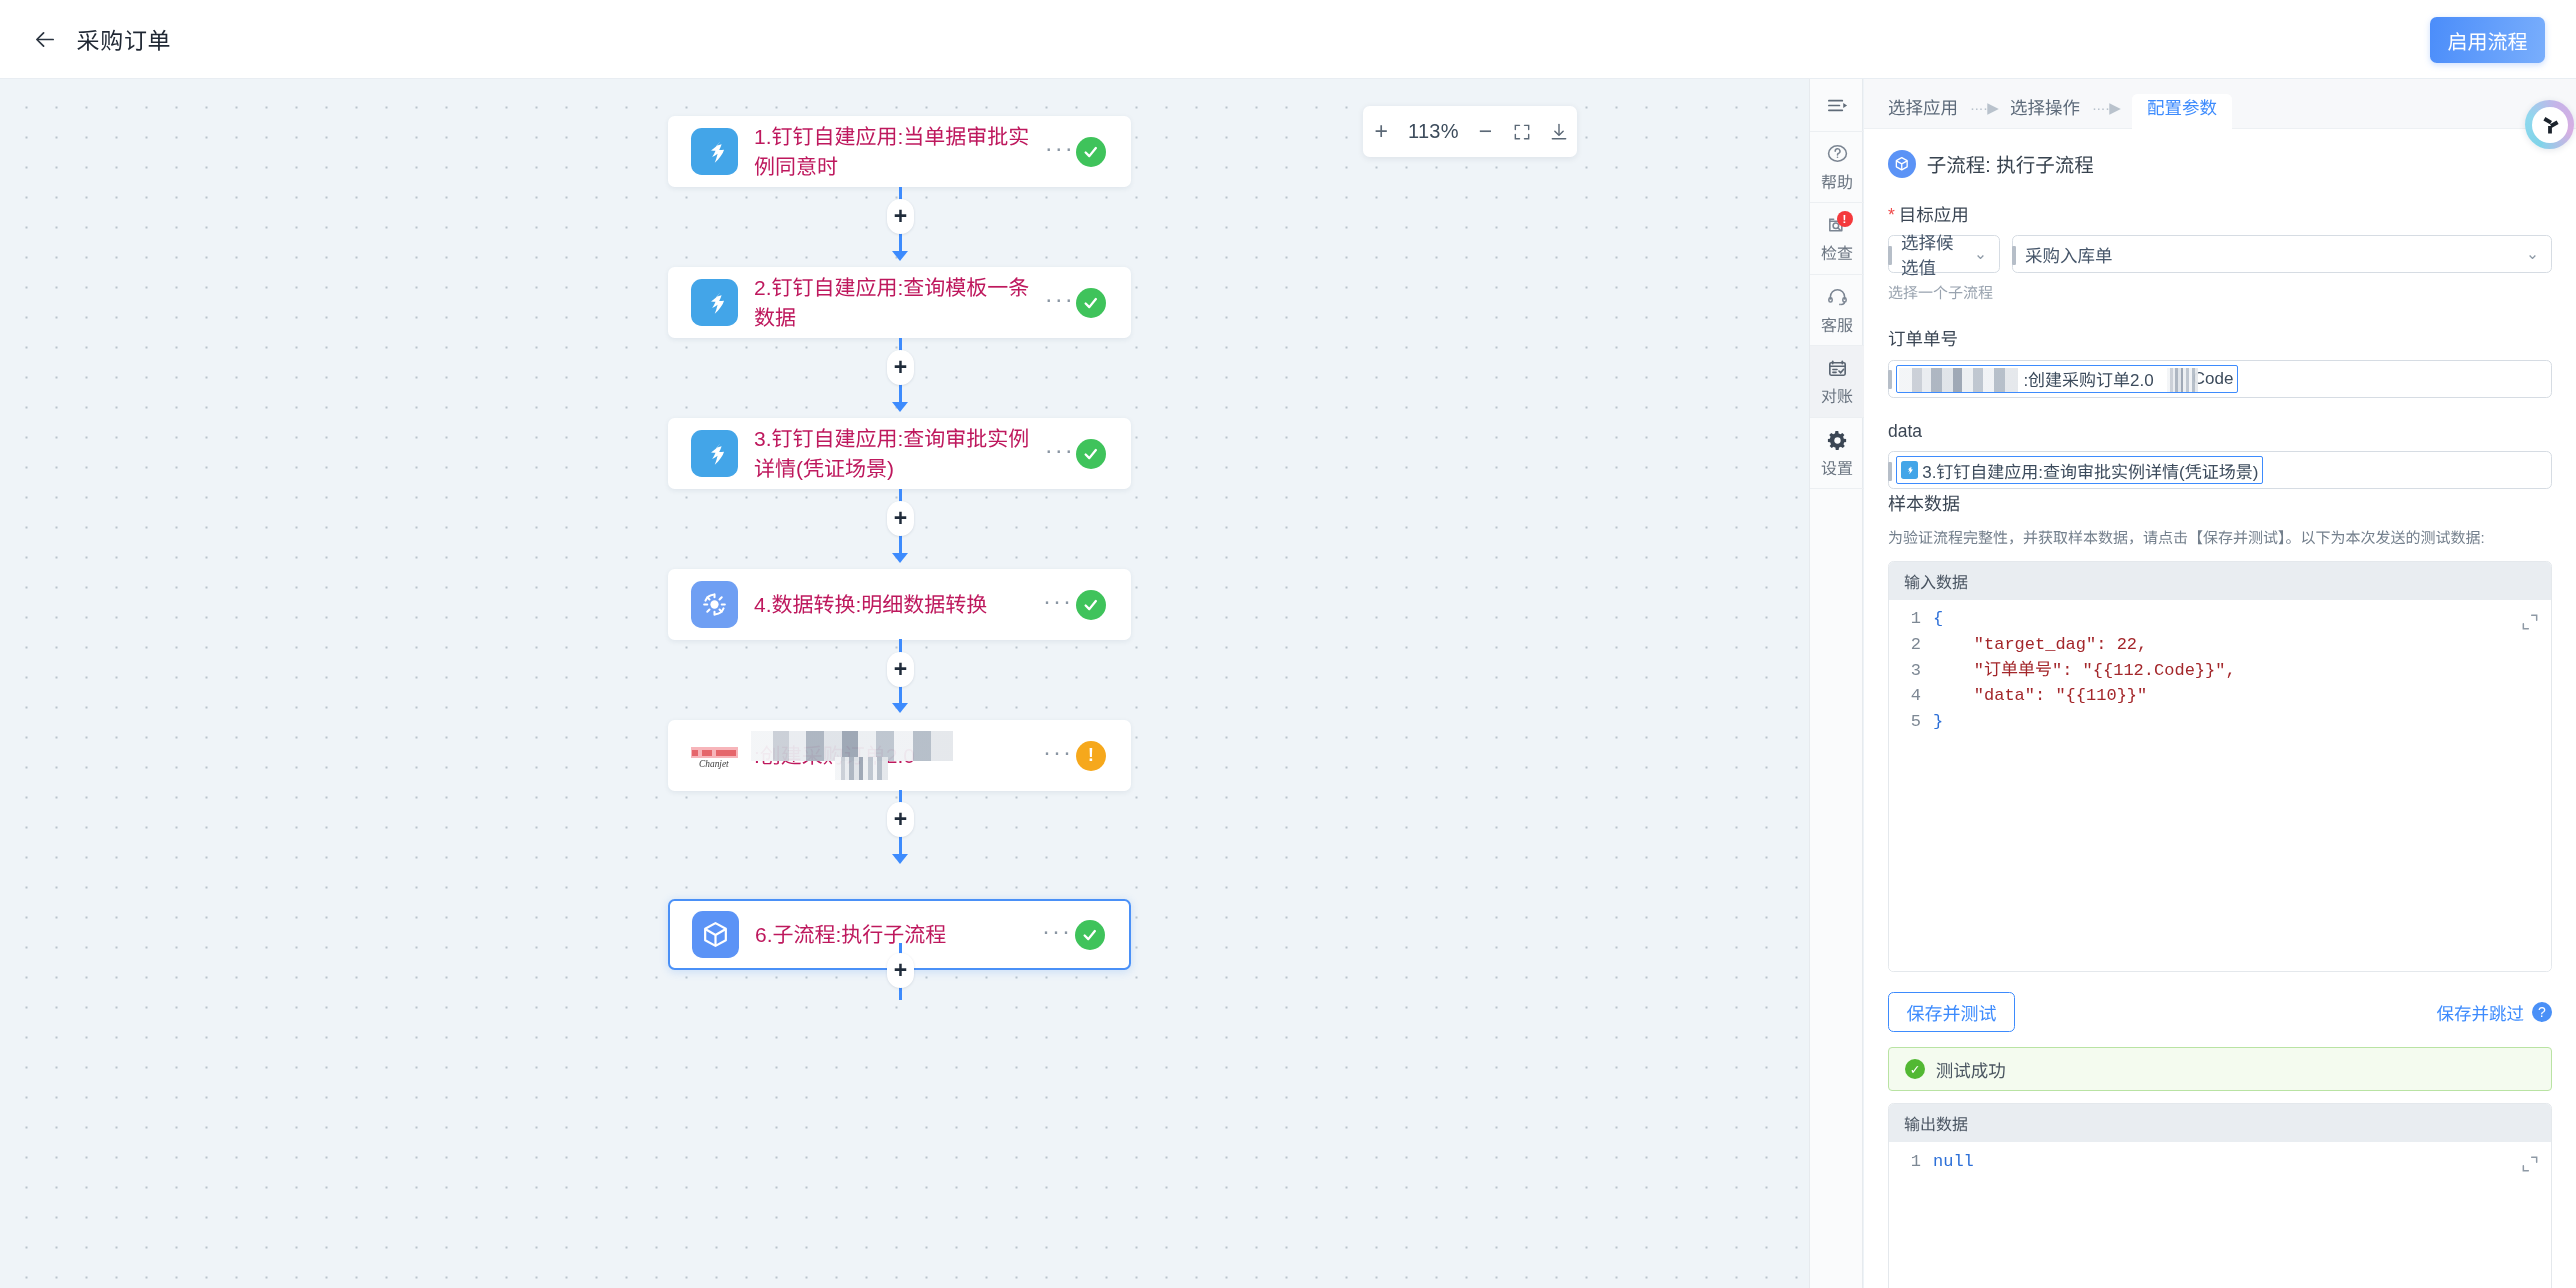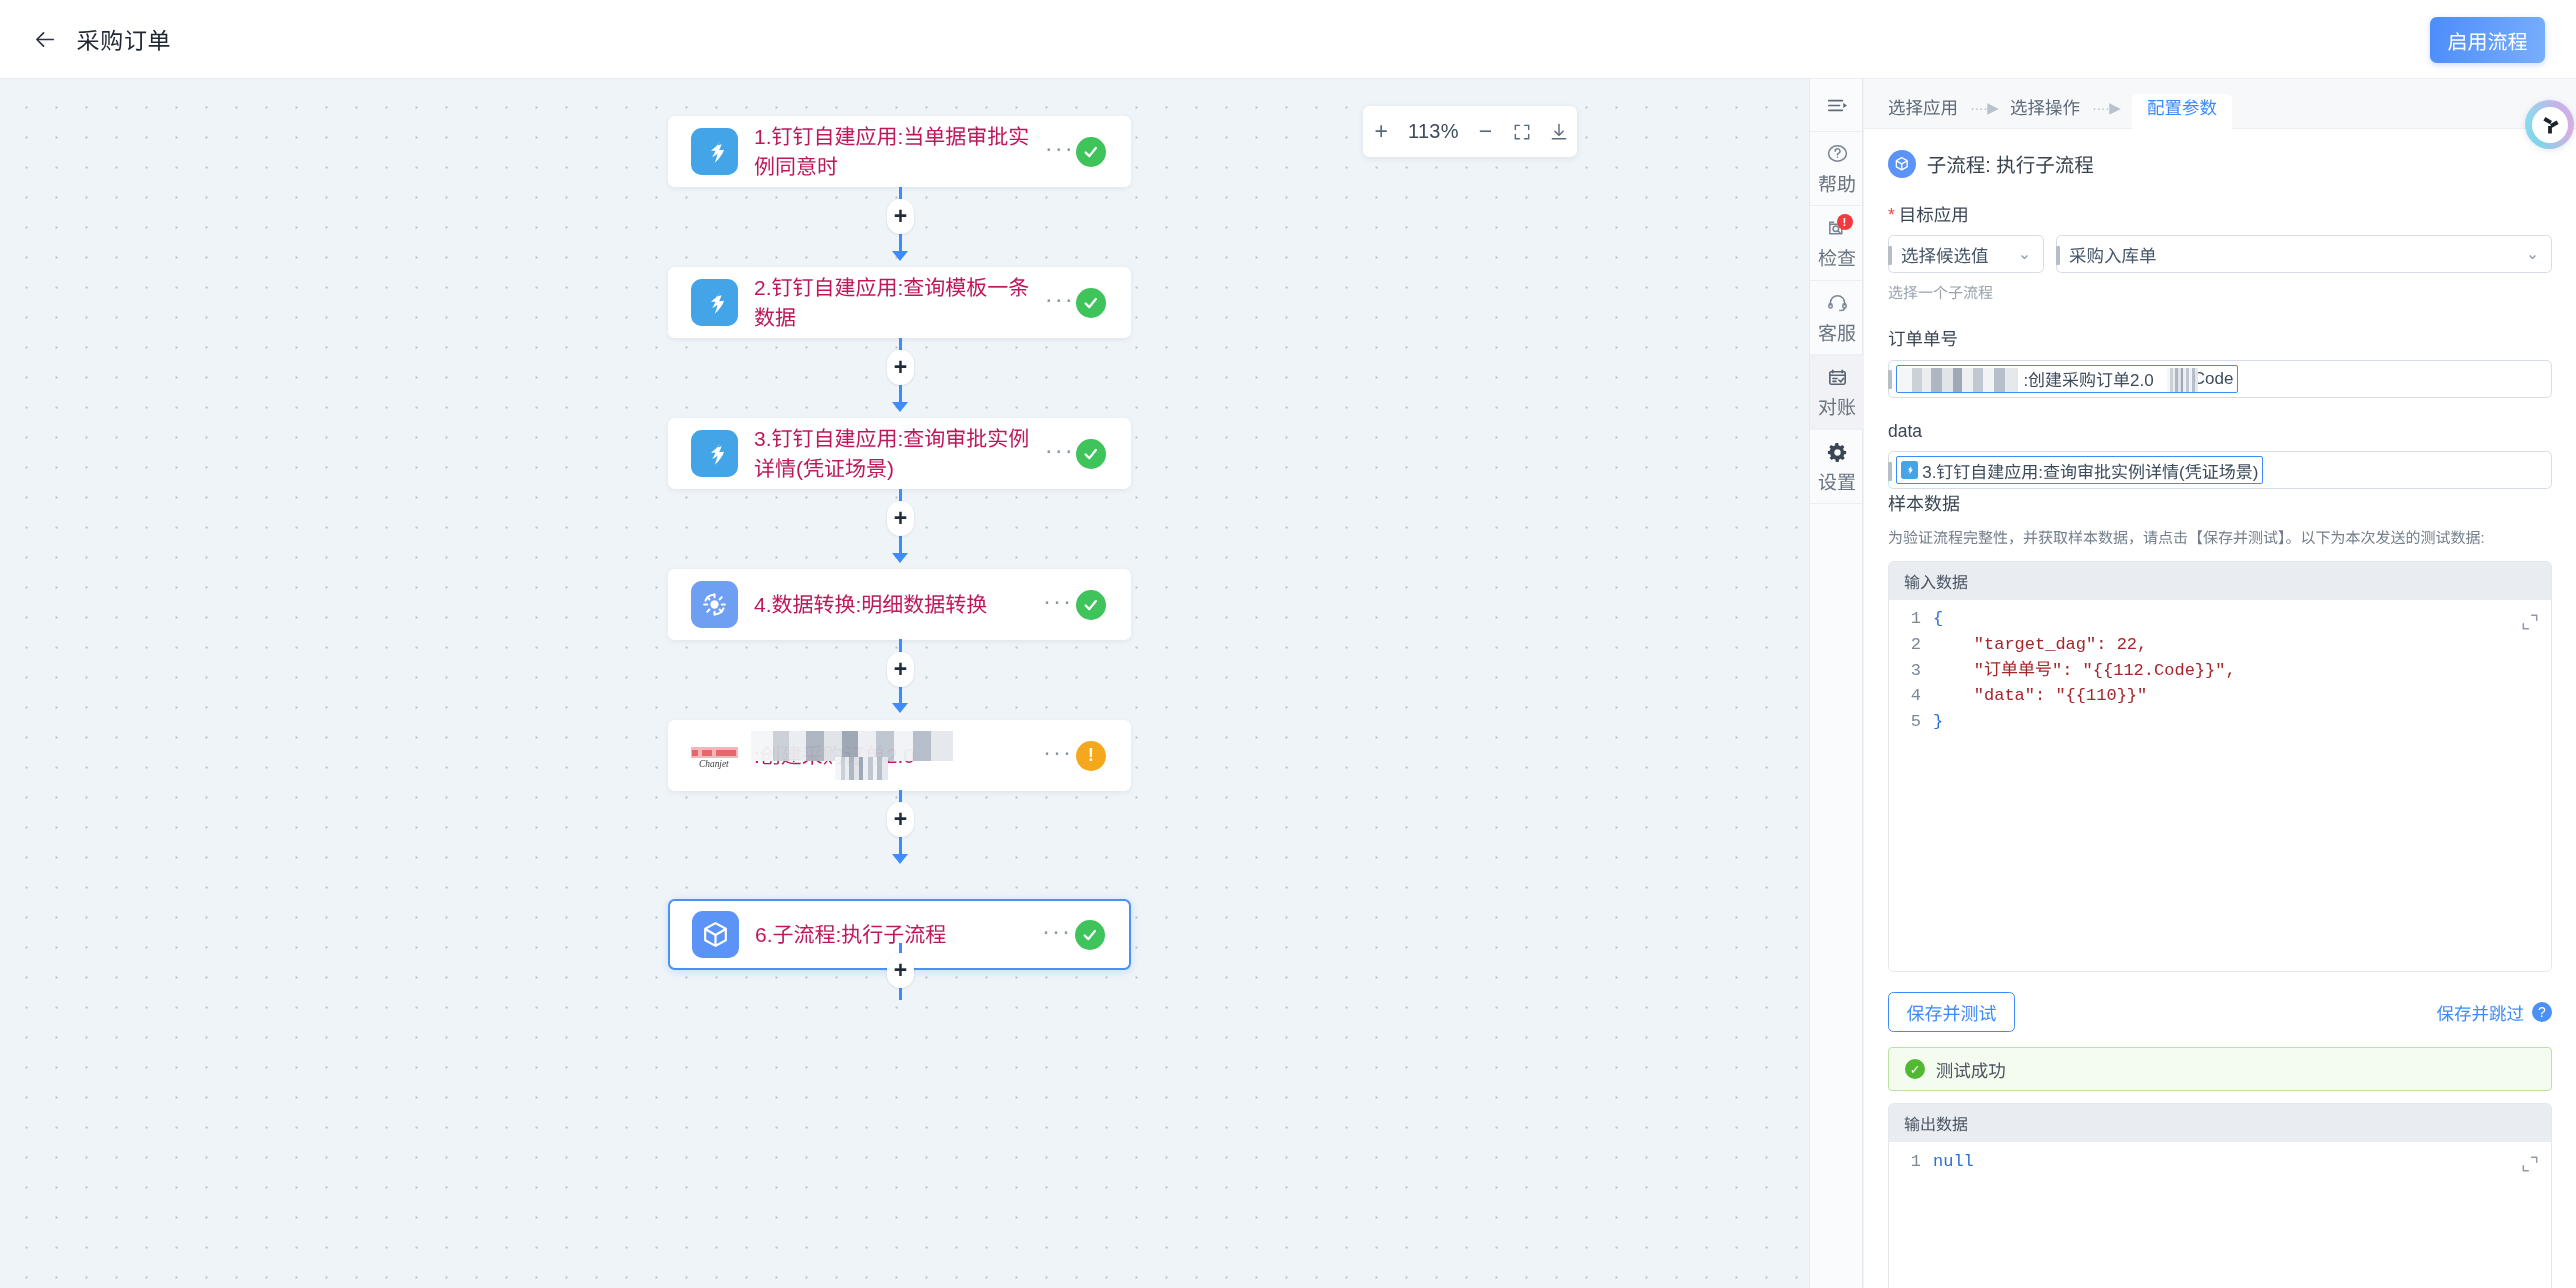--- a/index.html
+++ b/index.html
@@ -139,21 +139,21 @@
     background: #fafbfc; border-left: 0.7px solid #e6eaee; border-right: 0.7px solid #e6eaee;
     z-index: 12;
   }
   .rail-item {
     width: 54px; padding: 10.8px 0 9.4px; cursor: pointer;
     display: flex; flex-direction: column; align-items: center; gap: 3.4px;
     border-bottom: 0.7px solid #eceff2; position: relative;
   }
   .rail-item.active { background: #f0f2f5; }
   .rail-item svg { width: 23px; height: 23px; }
-  .rail-label { font-size: 19px; color: #6a7480; }
+  .rail-label { font-size: 16px; color: #6a7480; }
   .rail-badge {
     position: absolute; top: 8px; right: 11.5px;
     width: 16px; height: 16px; border-radius: 50%;
     background: #f4393c; color: #fff; font-size: 11.5px; font-weight: bold;
     display: flex; align-items: center; justify-content: center;
   }
 
   
   .panel {
     position: absolute; top: 79px; left: 1864px;
@@ -200,21 +200,21 @@
     height: 38px; border: 0.7px solid #d6dce3; border-radius: 5.4px;
     background: #fff; display: flex; align-items: center;
     padding: 0 12px; cursor: pointer; position: relative;
   }
   .select .caret-anchor {
     position: absolute; left: -0.7px; top: 9.4px; width: 3.4px; height: 19px;
     background: #b6bec8; border-radius: 1.3px;
   }
   .select-val { flex: 1 1 auto; font-size: 17.5px; color: #46566a; }
   .select-arrow { color: #8c98a5; font-size: 15.5px; margin-left: 8px; }
-  .sel-small { width: 156px; gap: 12px; }
+  .sel-small { width: 112px; gap: 12px; }
   .sel-large { flex: 1 1 auto; }
 
   .token-box {
     height: 38px; border: 0.7px solid #d6dce3; border-radius: 5.4px;
     background: #fff; display: flex; align-items: center; padding: 0 6.7px;
     cursor: text; position: relative;
   }
   .token-box .caret-anchor {
     position: absolute; left: -0.7px; top: 9.4px; width: 3.4px; height: 19px;
     background: #b6bec8; border-radius: 1.3px;

